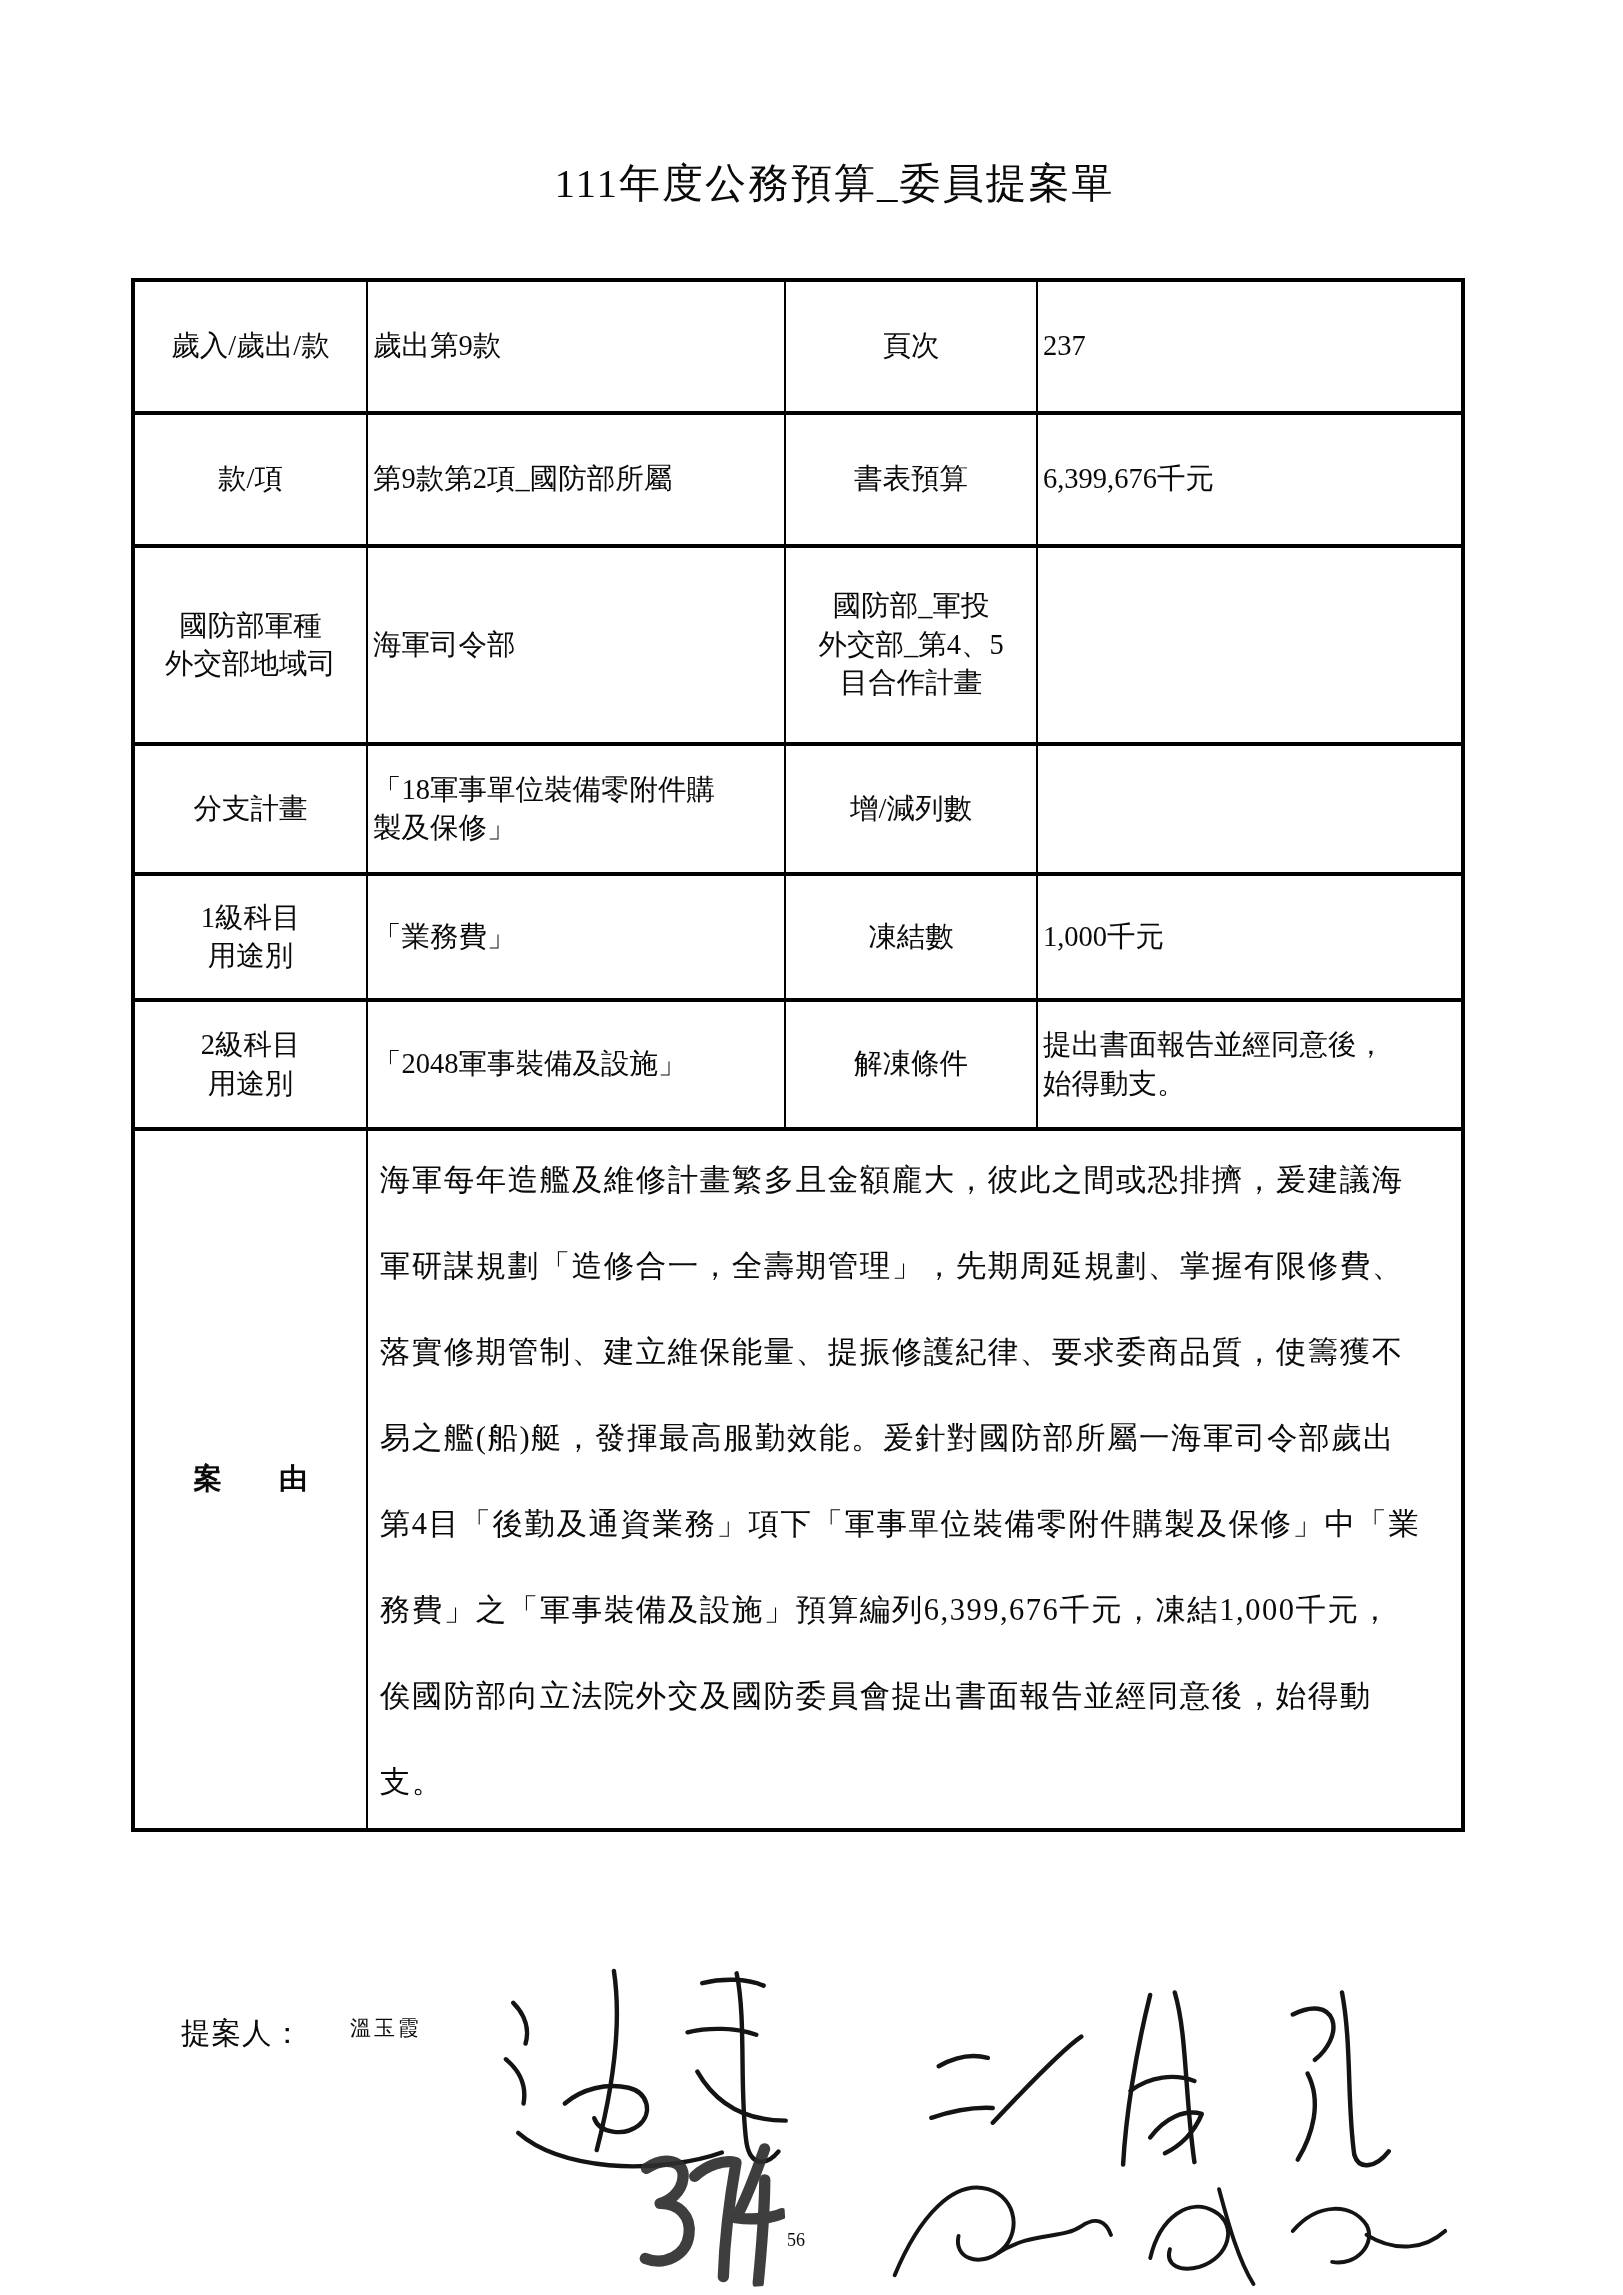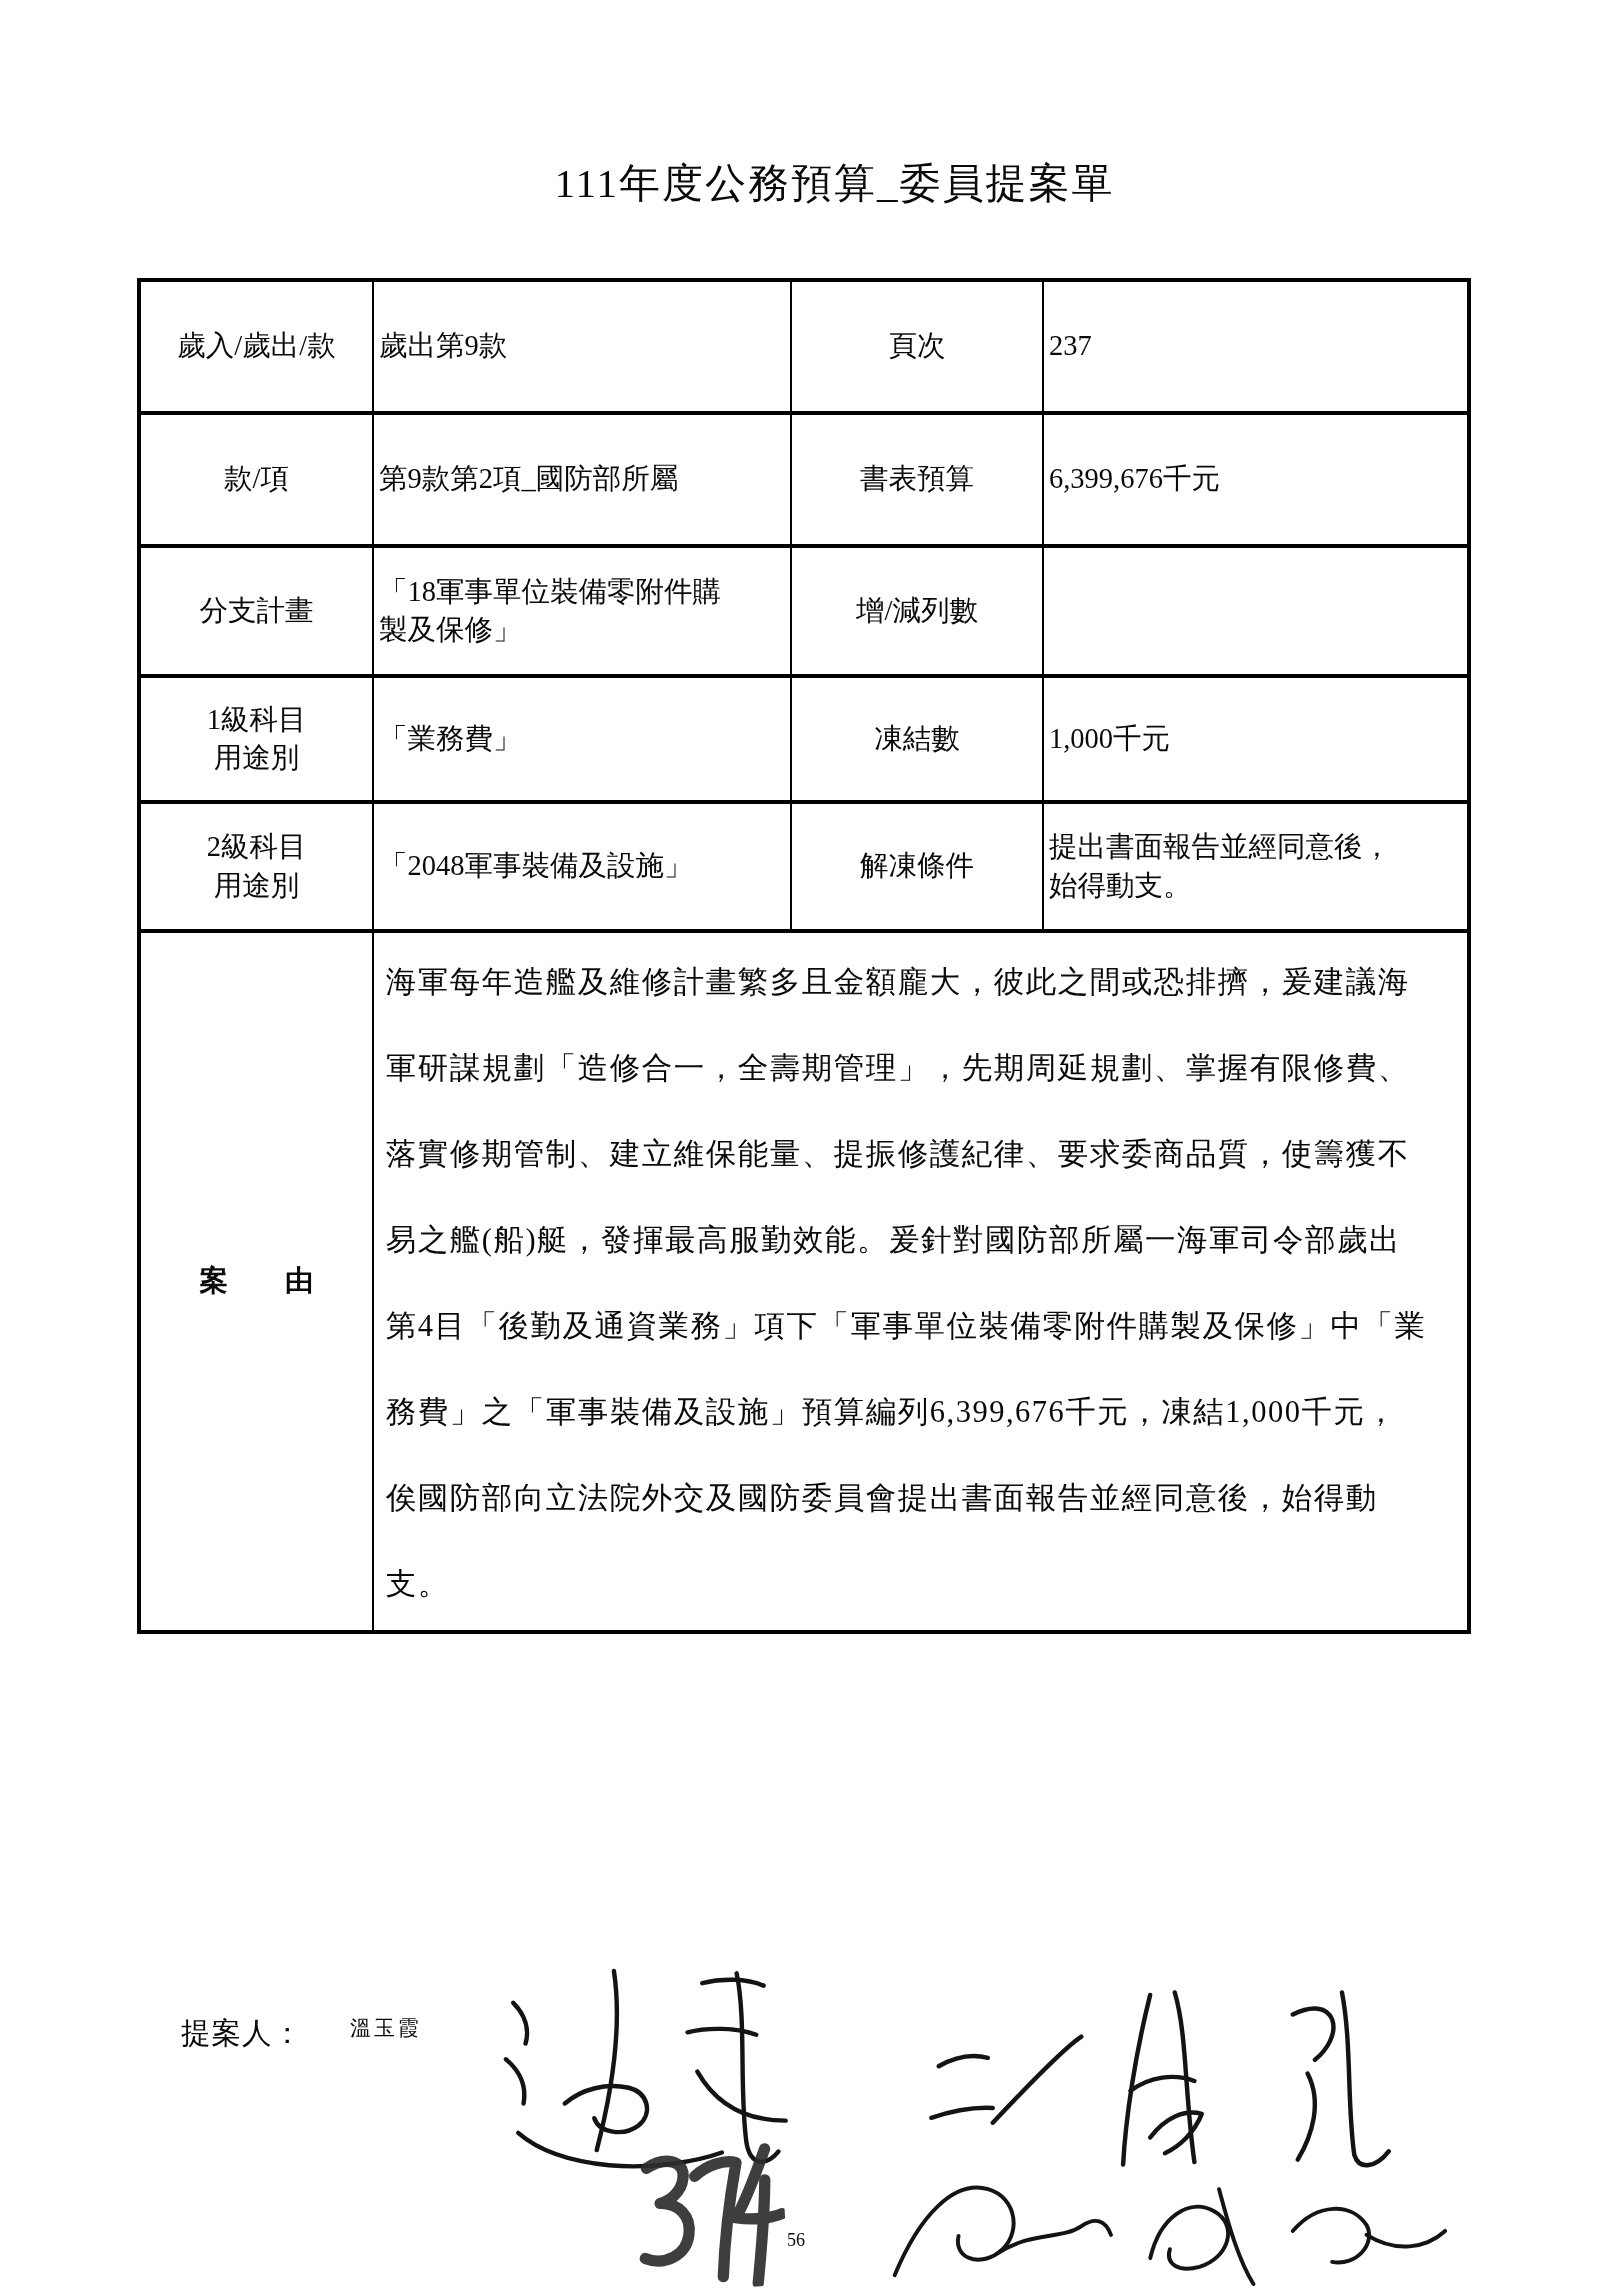--- a/index.html
+++ b/index.html
@@ -12,21 +12,21 @@
     overflow:hidden;
   }
   .title{
     position:absolute;top:156px;left:0;width:100%;
     text-align:center;
     font-size:41px;letter-spacing:2px;
     font-weight:400;
     margin-left:23px;
   }
   table.form{
-    position:absolute;left:137px;top:278px;
+    position:absolute;left:131px;top:278px;
     border-collapse:collapse;table-layout:fixed;
     border:4.9px solid #000;
     padding-left:28px;
   }
   table.form td{
     border:2.5px solid #000;
     border-top-width:4.4px;border-bottom-width:4.4px;
     vertical-align:middle;
     font-size:28.5px;
     line-height:1.35;
@@ -77,20 +77,29 @@
       <td class="lab">歲入/歲出/款</td>
       <td class="val">歲出第9款</td>
       <td class="lab">頁次</td>
       <td class="val">237</td>
     </tr>
     <tr class="h2">
       <td class="lab">款/項</td>
       <td class="val">第9款第2項_國防部所屬</td>
       <td class="lab">書表預算</td>
       <td class="val">6,399,676千元</td>
+    </tr>
+    <tr class="h3">
+      <td class="lab">國防部軍種
+外交部地域司</td>
+      <td class="val">海軍司令部</td>
+      <td class="lab">國防部_軍投
+外交部_第4、5
+目合作計畫</td>
+      <td class="val"></td>
     </tr>
     <tr class="h5">
       <td class="lab">分支計畫</td>
       <td class="val">「18軍事單位裝備零附件購
 製及保修」</td>
       <td class="lab">增/減列數</td>
       <td class="val"></td>
     </tr>
     <tr class="h6">
       <td class="lab">1級科目

